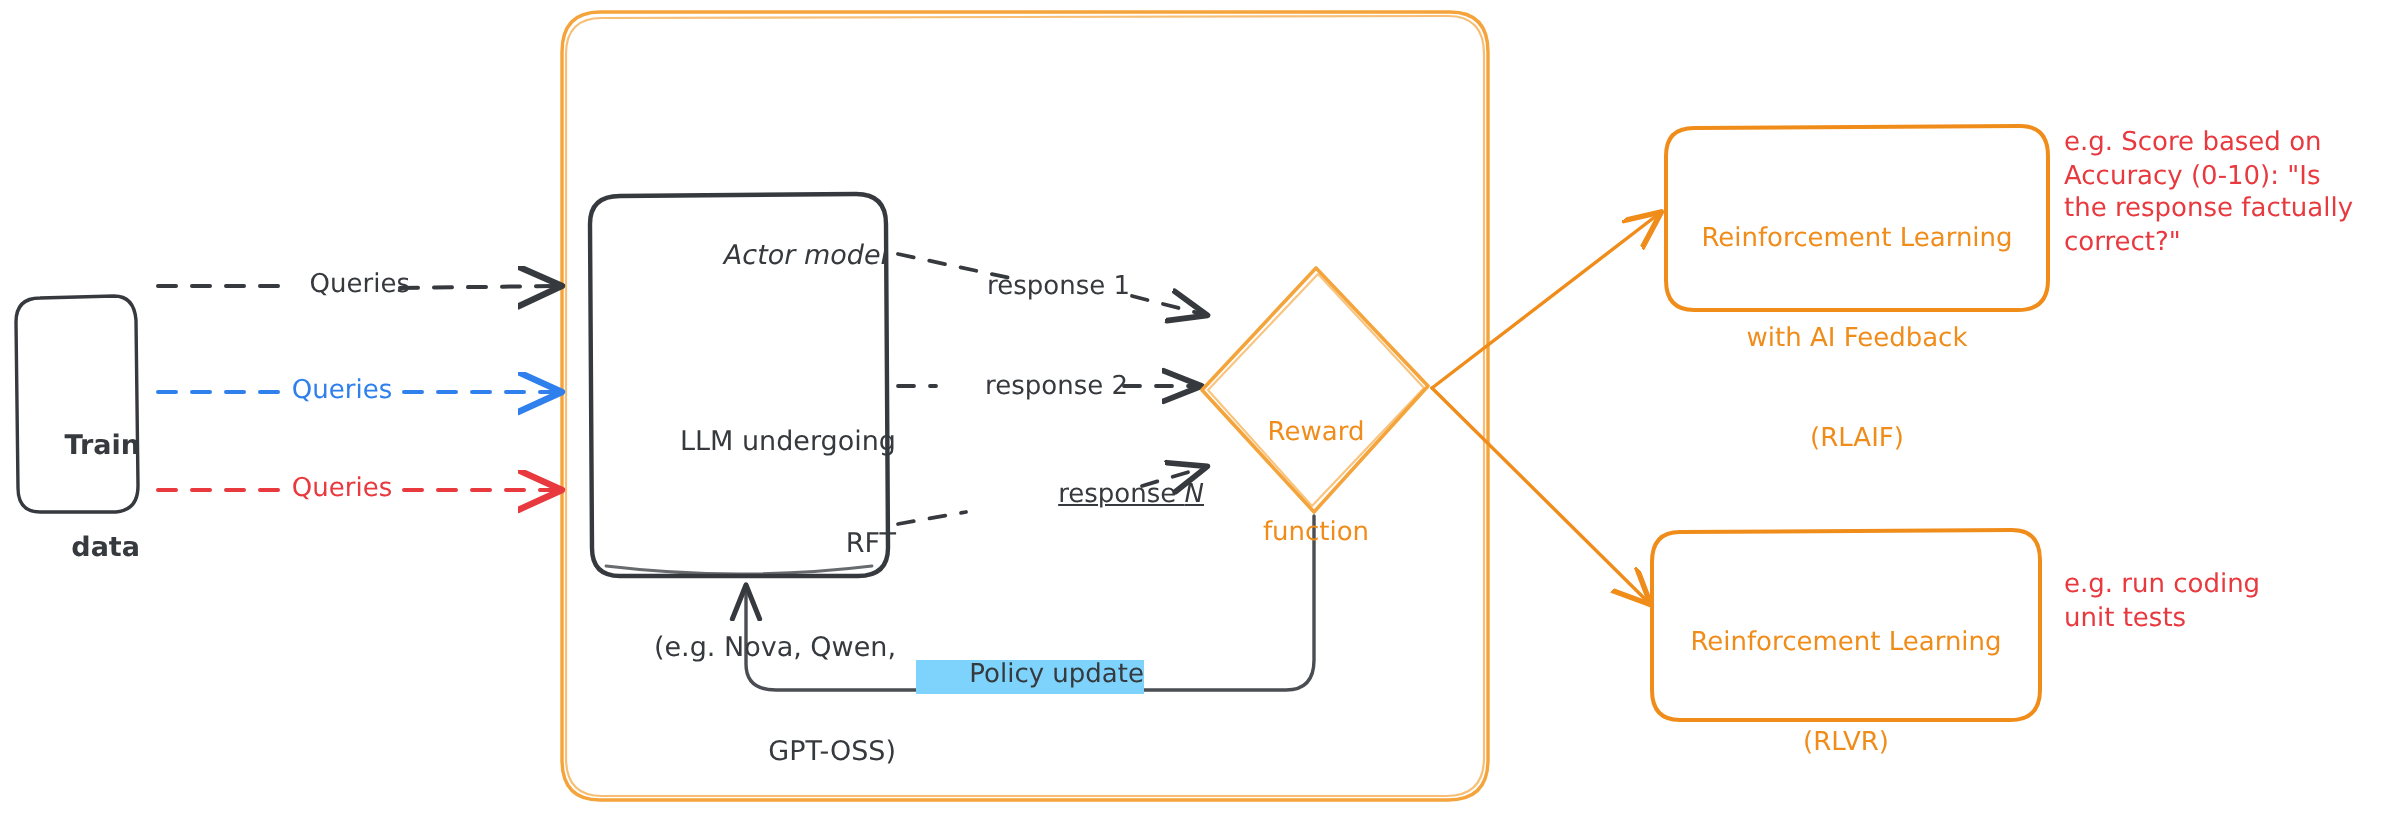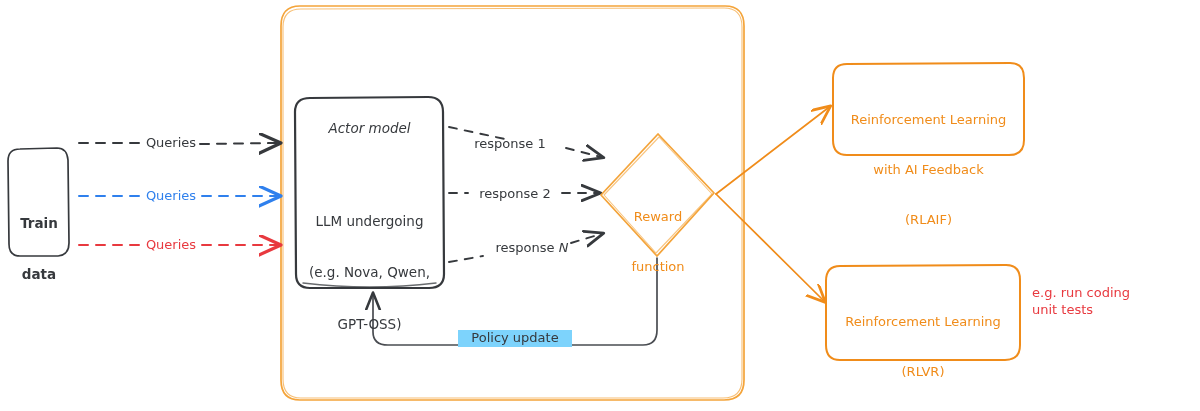--- a/index.html
+++ b/index.html
@@ -27,21 +27,21 @@
   .lbl {
     position: absolute;
     font-family: "DejaVu Sans", sans-serif;
     line-height: 1.28;
     text-align: center;
     white-space: pre;
     pointer-events: none;
   }
   .lbl.left { text-align: left; white-space: pre-line; }
 
-  .t-dark   { color: #36393d; }
+  .t-dark   { color: #36393d; text-align: right; }
   .t-orange { color: #f08c1a; }
   .t-red    { color: #e8393f; }
   .t-blue   { color: #2f80ed; }
 
   .fs-box   { font-size: 13.5px; }
   .fs-small { font-size: 13px; }
   .fs-note  { font-size: 13px; }
   .ital { font-style: italic; }
 </style>
 </head>
@@ -139,43 +139,48 @@
   </div>
 
   <div class="lbl t-dark fs-small" style="left:137px; top:135px; width:68px;">Queries</div>
   <div class="lbl t-blue fs-small" style="left:137px; top:188px; width:68px;">Queries</div>
   <div class="lbl t-red fs-small" style="left:137px; top:237px; width:68px;">Queries</div>
 
   <div class="lbl t-dark fs-box ital" style="left:295px; top:120px; width:149px;">Actor model</div>
 
   <div class="lbl t-dark fs-box" style="left:291px; top:178px; width:157px;">
     <div>LLM undergoing</div>
+    <div>RFT</div>
     <div>(e.g. Nova, Qwen,</div>
     <div>GPT-OSS)</div>
   </div>
 
   <div class="lbl t-dark fs-small" style="left:455px; top:136px; width:110px;">response 1</div>
   <div class="lbl t-dark fs-small" style="left:466px; top:186px; width:98px;">response 2</div>
-  <div class="lbl t-dark fs-small" style="left:487px; top:240px; width:90px;"><span>response </span><span class="ital">N</span></div>
+  <div class="lbl t-dark fs-small" style="left:512px; top:240px; width:90px;text-decoration:underline;"><span>response </span><span class="ital">N</span></div>
 
   <div class="lbl t-orange fs-small" style="left:607px; top:176px; width:102px;">
     <div>Reward</div>
     <div>function</div>
   </div>
 
   <div class="lbl t-dark fs-small" style="left:458px; top:330px; width:114px; background:#7dd3fc;">Policy update</div>
 
   <div class="lbl t-orange fs-small" style="left:833px; top:79px; width:191px;">
     <div>Reinforcement Learning</div>
     <div>with AI Feedback</div>
     <div>(RLAIF)</div>
   </div>
 
   <div class="lbl t-orange fs-small" style="left:826px; top:281px; width:194px;">
     <div>Reinforcement Learning</div>
     <div>(RLVR)</div>
   </div>
 
+  <div class="lbl left t-red fs-note" style="left:1032px; top:64px; width:168px;">e.g. Score based on
+Accuracy (0-10): "Is
+the response factually
+ correct?"</div>
 
   <div class="lbl left t-red fs-note" style="left:1032px; top:285px; width:168px;">e.g. run coding
 unit tests</div>
 
 </div>
 
 </body></html>

